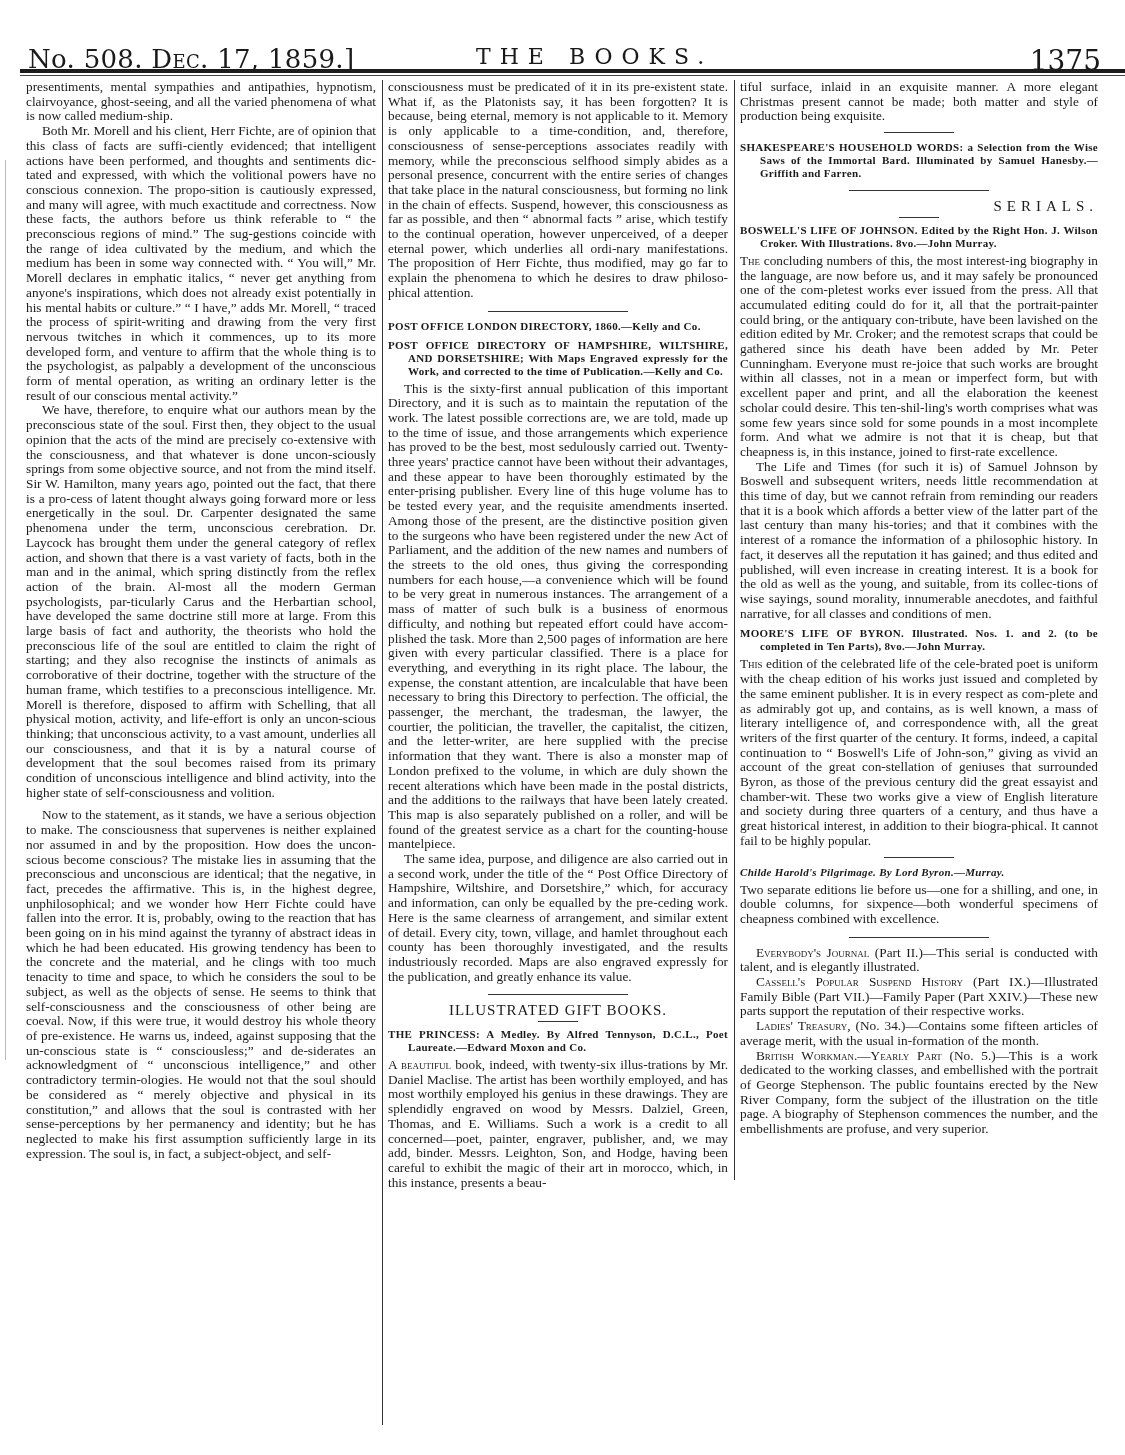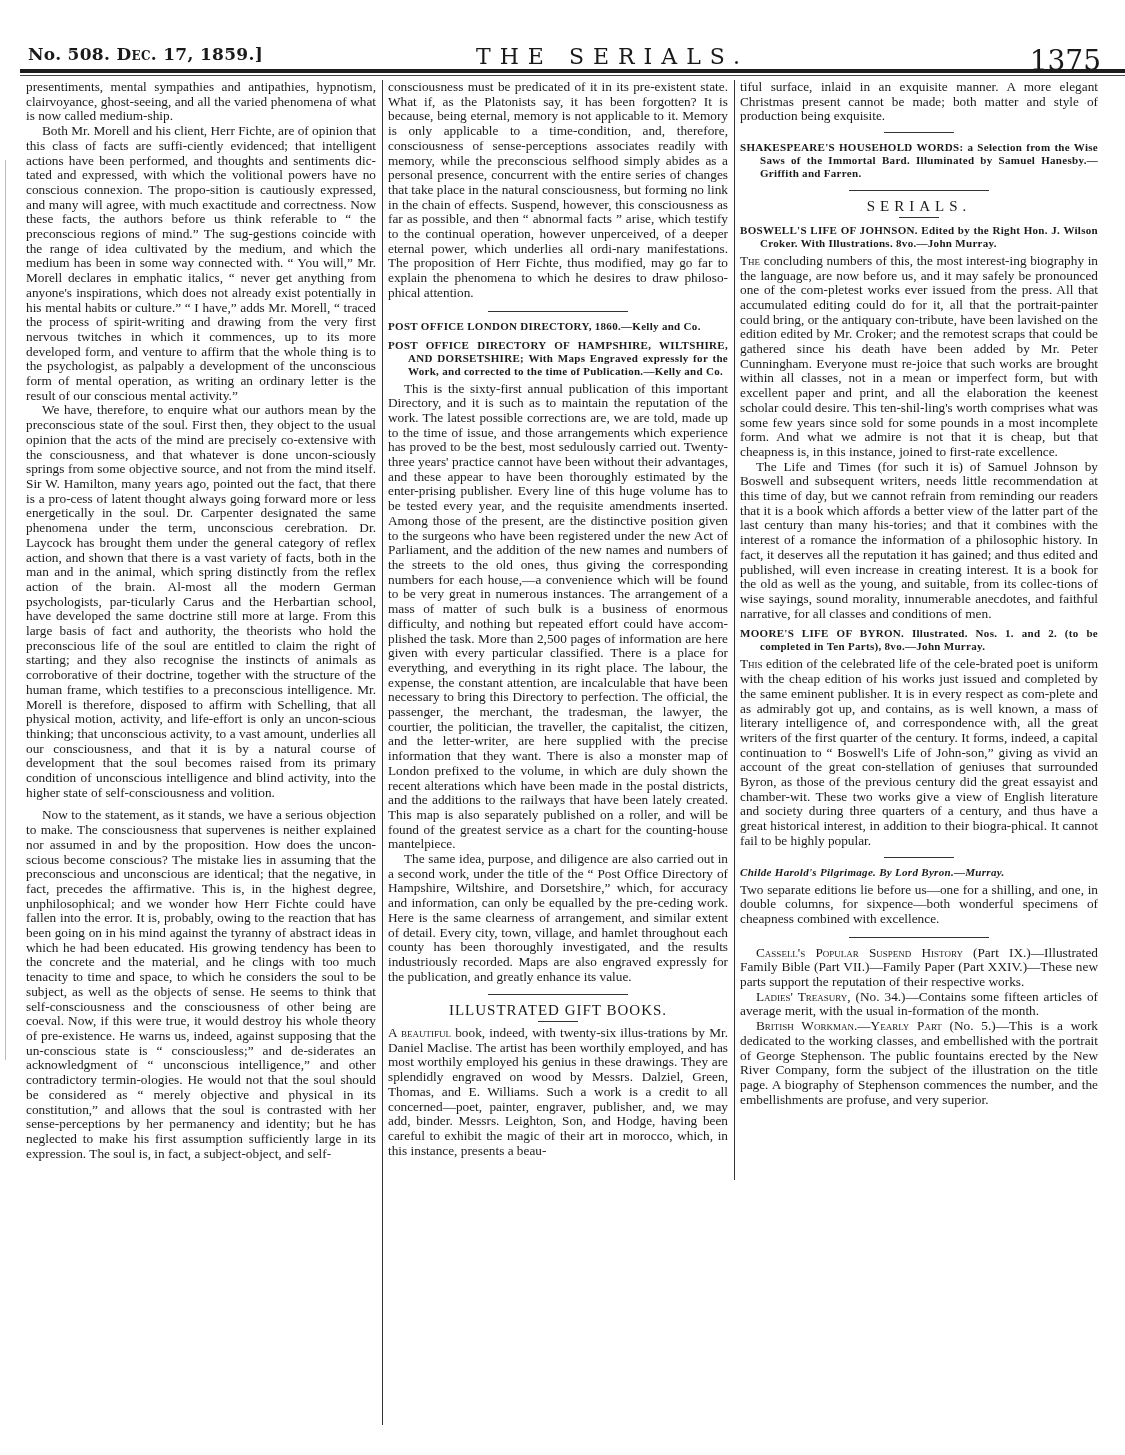--- a/index.html
+++ b/index.html
@@ -1,20 +1,20 @@
 <!DOCTYPE html>
 <html><head>
 <meta charset="utf-8">
 <style>
   html, body { margin: 0; padding: 0; background: #ffffff; }
   body { width: 1125px; height: 1455px; position: relative; overflow: hidden; color: #1a1a1a;
          font-family: "DejaVu Serif", "Liberation Serif", serif; }
   .page { position: absolute; left: 0; top: 0; width: 1125px; height: 1455px; }
   .masthead { position: absolute; left: 28px; right: 14px; top: 44px; height: 28px; }
-  .mh-left { position: absolute; left: 0; top: 0; font-size: 17px; letter-spacing: 0.3px; font-weight: bold; }
+  .mh-left { position: absolute; left: 0; top: 0; font-size: 26px; letter-spacing: 0.3px; }
   .mh-center { position: absolute; left: 448px; top: 0; font-size: 22px; letter-spacing: 9px; }
   .mh-right { position: absolute; right: 10px; top: 0; font-size: 28px; text-align: center; }
   .rule-thick { position: absolute; left: 20px; right: 0; top: 69px; height: 4px; background: #1c1c1c; }
   .rule-thin { position: absolute; left: 20px; right: 0; top: 75px; height: 1px; background: #444; }
   .col { position: absolute; top: 80px; font-family: "Liberation Serif", serif; font-size: 13.3px;
          line-height: 14.7px; text-align: justify; hyphens: manual; }
   .col1 { left: 26px; width: 350px; }
   .col2 { left: 388px; width: 340px; }
   .col3 { left: 740px; width: 358px; }
   .vrule { position: absolute; top: 80px; width: 1px; background: #333; }
@@ -22,36 +22,36 @@
   .vr2 { left: 734px; height: 1100px; }
   .edge { position: absolute; left: 5px; top: 160px; width: 1px; height: 900px; background: #bbb; }
   p { margin: 0; text-indent: 16px; }
   p.noind { text-indent: 0; }
   .sc { font-variant: small-caps; }
   .title-entry { font-size: 11px; line-height: 13px; padding-left: 20px; text-indent: -20px; letter-spacing: 0.3px;
                  margin-top: 6px; margin-bottom: 4px; text-align: justify; font-weight: bold; }
   .short-rule { width: 70px; height: 1px; background: #333; margin: 8px auto; }
   .mid-rule { width: 140px; height: 1px; background: #333; margin: 10px auto 8px; }
   .section-head { text-align: center; font-size: 15px; letter-spacing: 1px; margin: 6px 0 2px; }
-  .section-head.spaced { letter-spacing: 5px; }
+  .section-head.spaced { letter-spacing: 5px; text-align: right; }
   .tiny-rule { width: 40px; height: 1px; background: #333; margin: 3px auto 4px; }
   .blank { height: 8px; }
 </style>
 </head>
 <body>
 
 <div class="page">
   <div class="edge"></div>
 
   <div class="masthead">
     <div class="mh-left">
       <span>No. 508.</span>
       <span class="sc">Dec. 17, 1859.]</span>
     </div>
-    <div class="mh-center">THE SERIALS.</div>
+    <div class="mh-center">THE BOOKS.</div>
     <div class="mh-right">1375</div>
   </div>
   <div class="rule-thick"></div>
   <div class="rule-thin"></div>
 
   <div class="vrule vr1"></div>
   <div class="vrule vr2"></div>
 
   <div class="col col1">
     <p class="noind">presentiments, mental sympathies and antipathies, hypnotism, clairvoyance, ghost-seeing, and all the varied phenomena of what is now called medium-ship.</p>
@@ -64,36 +64,38 @@
   <div class="col col2">
     <p class="noind">consciousness must be predicated of it in its pre-existent state. What if, as the Platonists say, it has been forgotten? It is because, being eternal, memory is not applicable to it. Memory is only applicable to a time-condition, and, therefore, consciousness of sense-perceptions associates readily with memory, while the preconscious selfhood simply abides as a personal presence, concurrent with the entire series of changes that take place in the natural consciousness, but forming no link in the chain of effects. Suspend, however, this consciousness as far as possible, and then “ abnormal facts ” arise, which testify to the continual operation, however unperceived, of a deeper eternal power, which underlies all ordi-nary manifestations. The proposition of Herr Fichte, thus modified, may go far to explain the phenomena to which he desires to draw philoso-phical attention.</p>
     <div class="mid-rule"></div>
     <div class="title-entry">POST OFFICE LONDON DIRECTORY, 1860.—Kelly and Co.</div>
     <div class="title-entry">POST OFFICE DIRECTORY OF HAMPSHIRE, WILTSHIRE, AND DORSETSHIRE; With Maps Engraved expressly for the Work, and corrected to the time of Publication.—Kelly and Co.</div>
     <p>This is the sixty-first annual publication of this important Directory, and it is such as to maintain the reputation of the work. The latest possible corrections are, we are told, made up to the time of issue, and those arrangements which experience has proved to be the best, most sedulously carried out. Twenty-three years' practice cannot have been without their advantages, and these appear to have been thoroughly estimated by the enter-prising publisher. Every line of this huge volume has to be tested every year, and the requisite amendments inserted. Among those of the present, are the distinctive position given to the surgeons who have been registered under the new Act of Parliament, and the addition of the new names and numbers of the streets to the old ones, thus giving the corresponding numbers for each house,—a convenience which will be found to be very great in numerous instances. The arrangement of a mass of matter of such bulk is a business of enormous difficulty, and nothing but repeated effort could have accom-plished the task. More than 2,500 pages of information are here given with every particular classified. There is a place for everything, and everything in its right place. The labour, the expense, the constant attention, are incalculable that have been necessary to bring this Directory to perfection. The official, the passenger, the merchant, the tradesman, the lawyer, the courtier, the politician, the traveller, the capitalist, the citizen, and the letter-writer, are here supplied with the precise information that they want. There is also a monster map of London prefixed to the volume, in which are duly shown the recent alterations which have been made in the postal districts, and the additions to the railways that have been lately created. This map is also separately published on a roller, and will be found of the greatest service as a chart for the counting-house mantelpiece.</p>
     <p>The same idea, purpose, and diligence are also carried out in a second work, under the title of the “ Post Office Directory of Hampshire, Wiltshire, and Dorsetshire,” which, for accuracy and information, can only be equalled by the pre-ceding work. Here is the same clearness of arrangement, and similar extent of detail. Every city, town, village, and hamlet throughout each county has been thoroughly investigated, and the results industriously recorded. Maps are also engraved expressly for the publication, and greatly enhance its value.</p>
     <div class="mid-rule"></div>
     <div class="section-head">ILLUSTRATED GIFT BOOKS.</div>
     <div class="tiny-rule"></div>
+    <div class="title-entry">THE PRINCESS: A Medley. By Alfred Tennyson, D.C.L., Poet Laureate.—Edward Moxon and Co.</div>
     <p class="noind"><span class="sc">A beautiful</span><span> book, indeed, with twenty-six illus-trations by Mr. Daniel Maclise. The artist has been worthily employed, and has most worthily employed his genius in these drawings. They are splendidly engraved on wood by Messrs. Dalziel, Green, Thomas, and E. Williams. Such a work is a credit to all concerned—poet, painter, engraver, publisher, and, we may add, binder. Messrs. Leighton, Son, and Hodge, having been careful to exhibit the magic of their art in morocco, which, in this instance, presents a beau-</span></p>
   </div>
 
   <div class="col col3">
     <p class="noind">tiful surface, inlaid in an exquisite manner. A more elegant Christmas present cannot be made; both matter and style of production being exquisite.</p>
     <div class="short-rule"></div>
     <div class="title-entry">SHAKESPEARE'S HOUSEHOLD WORDS: a Selection from the Wise Saws of the Immortal Bard. Illuminated by Samuel Hanesby.—Griffith and Farren.</div>
     <div class="mid-rule"></div>
     <div class="section-head spaced">SERIALS.</div>
     <div class="tiny-rule"></div>
     <div class="title-entry">BOSWELL'S LIFE OF JOHNSON. Edited by the Right Hon. J. Wilson Croker. With Illustrations. 8vo.—John Murray.</div>
     <p class="noind"><span class="sc">The</span><span> concluding numbers of this, the most interest-ing biography in the language, are now before us, and it may safely be pronounced one of the com-pletest works ever issued from the press. All that accumulated editing could do for it, all that the portrait-painter could bring, or the antiquary con-tribute, have been lavished on the edition edited by Mr. Croker; and the remotest scraps that could be gathered since his death have been added by Mr. Peter Cunningham. Everyone must re-joice that such works are brought within all classes, not in a mean or imperfect form, but with excellent paper and print, and all the elaboration the keenest scholar could desire. This ten-shil-ling's worth comprises what was some few years since sold for some pounds in a most incomplete form. And what we admire is not that it is cheap, but that cheapness is, in this instance, joined to first-rate excellence.</span></p>
     <p>The Life and Times (for such it is) of Samuel Johnson by Boswell and subsequent writers, needs little recommendation at this time of day, but we cannot refrain from reminding our readers that it is a book which affords a better view of the latter part of the last century than many his-tories; and that it combines with the interest of a romance the information of a philosophic history. In fact, it deserves all the reputation it has gained; and thus edited and published, will even increase in creating interest. It is a book for the old as well as the young, and suitable, from its collec-tions of wise sayings, sound morality, innumerable anecdotes, and faithful narrative, for all classes and conditions of men.</p>
     <div class="title-entry">MOORE'S LIFE OF BYRON. Illustrated. Nos. 1. and 2. (to be completed in Ten Parts), 8vo.—John Murray.</div>
     <p class="noind"><span class="sc">This</span><span> edition of the celebrated life of the cele-brated poet is uniform with the cheap edition of his works just issued and completed by the same eminent publisher. It is in every respect as com-plete and as admirably got up, and contains, as is well known, a mass of literary intelligence of, and correspondence with, all the great writers of the first quarter of the century. It forms, indeed, a capital continuation to “ Boswell's Life of John-son,” giving as vivid an account of the great con-stellation of geniuses that surrounded Byron, as those of the previous century did the great essayist and chamber-wit. These two works give a view of English literature and society during three quarters of a century, and thus have a great historical interest, in addition to their biogra-phical. It cannot fail to be highly popular.</span></p>
     <div class="short-rule"></div>
     <div class="title-entry" style="font-style: italic;">Childe Harold's Pilgrimage. By Lord Byron.—Murray.</div>
     <p class="noind">Two separate editions lie before us—one for a shilling, and one, in double columns, for sixpence—both wonderful specimens of cheapness combined with excellence.</p>
     <div class="mid-rule"></div>
+    <p><span class="sc">Everybody's Journal</span><span> (Part II.)—This serial is conducted with talent, and is elegantly illustrated.</span></p>
     <p><span class="sc">Cassell's Popular Suspend History</span><span> (Part IX.)—Illustrated Family Bible (Part VII.)—Family Paper (Part XXIV.)—These new parts support the reputation of their respective works.</span></p>
     <p><span class="sc">Ladies' Treasury</span><span>, (No. 34.)—Contains some fifteen articles of average merit, with the usual in-formation of the month.</span></p>
     <p><span class="sc">British Workman.—Yearly Part</span><span> (No. 5.)—This is a work dedicated to the working classes, and embellished with the portrait of George Stephenson. The public fountains erected by the New River Company, form the subject of the illustration on the title page. A biography of Stephenson commences the number, and the embellishments are profuse, and very superior.</span></p>
   </div>
 </div>
 
 </body></html>

